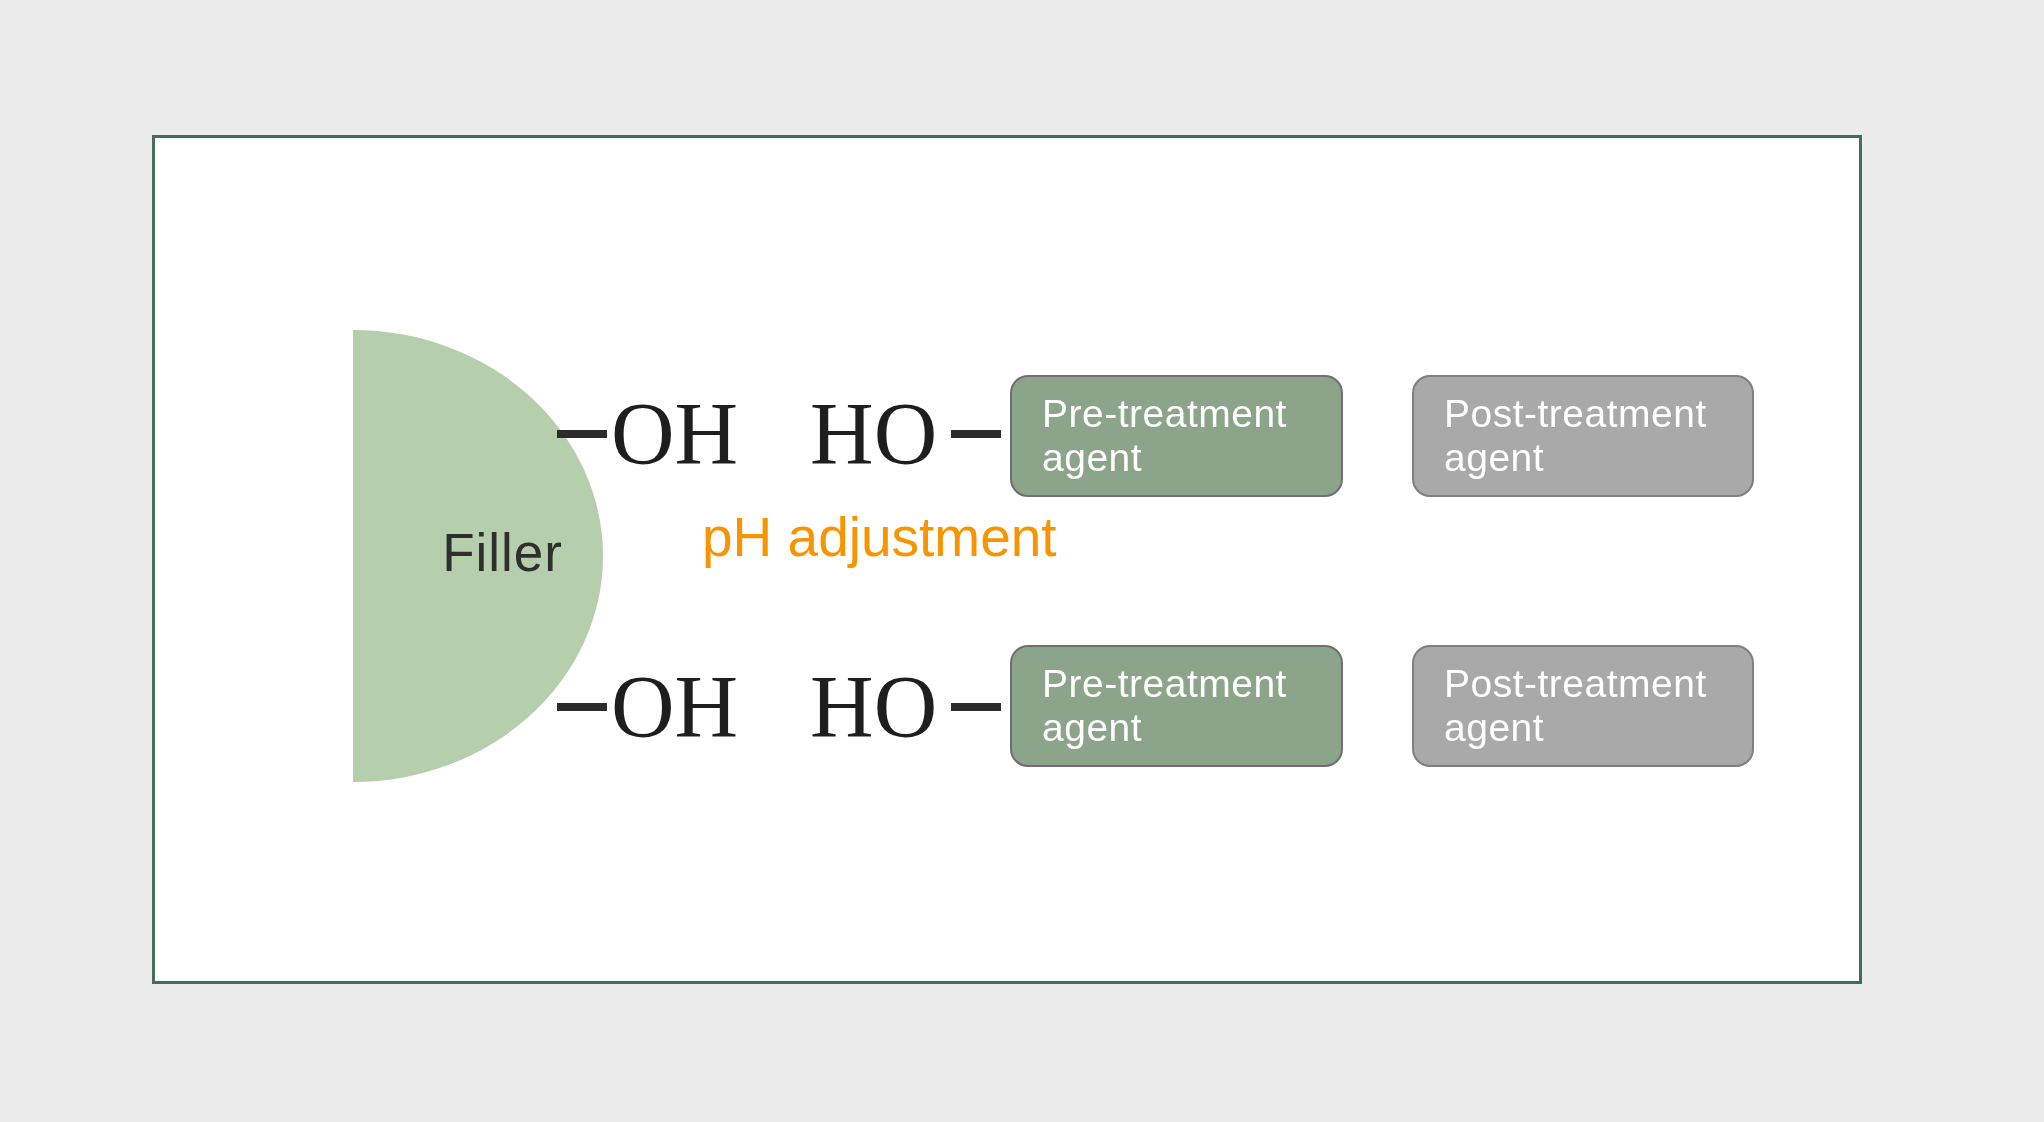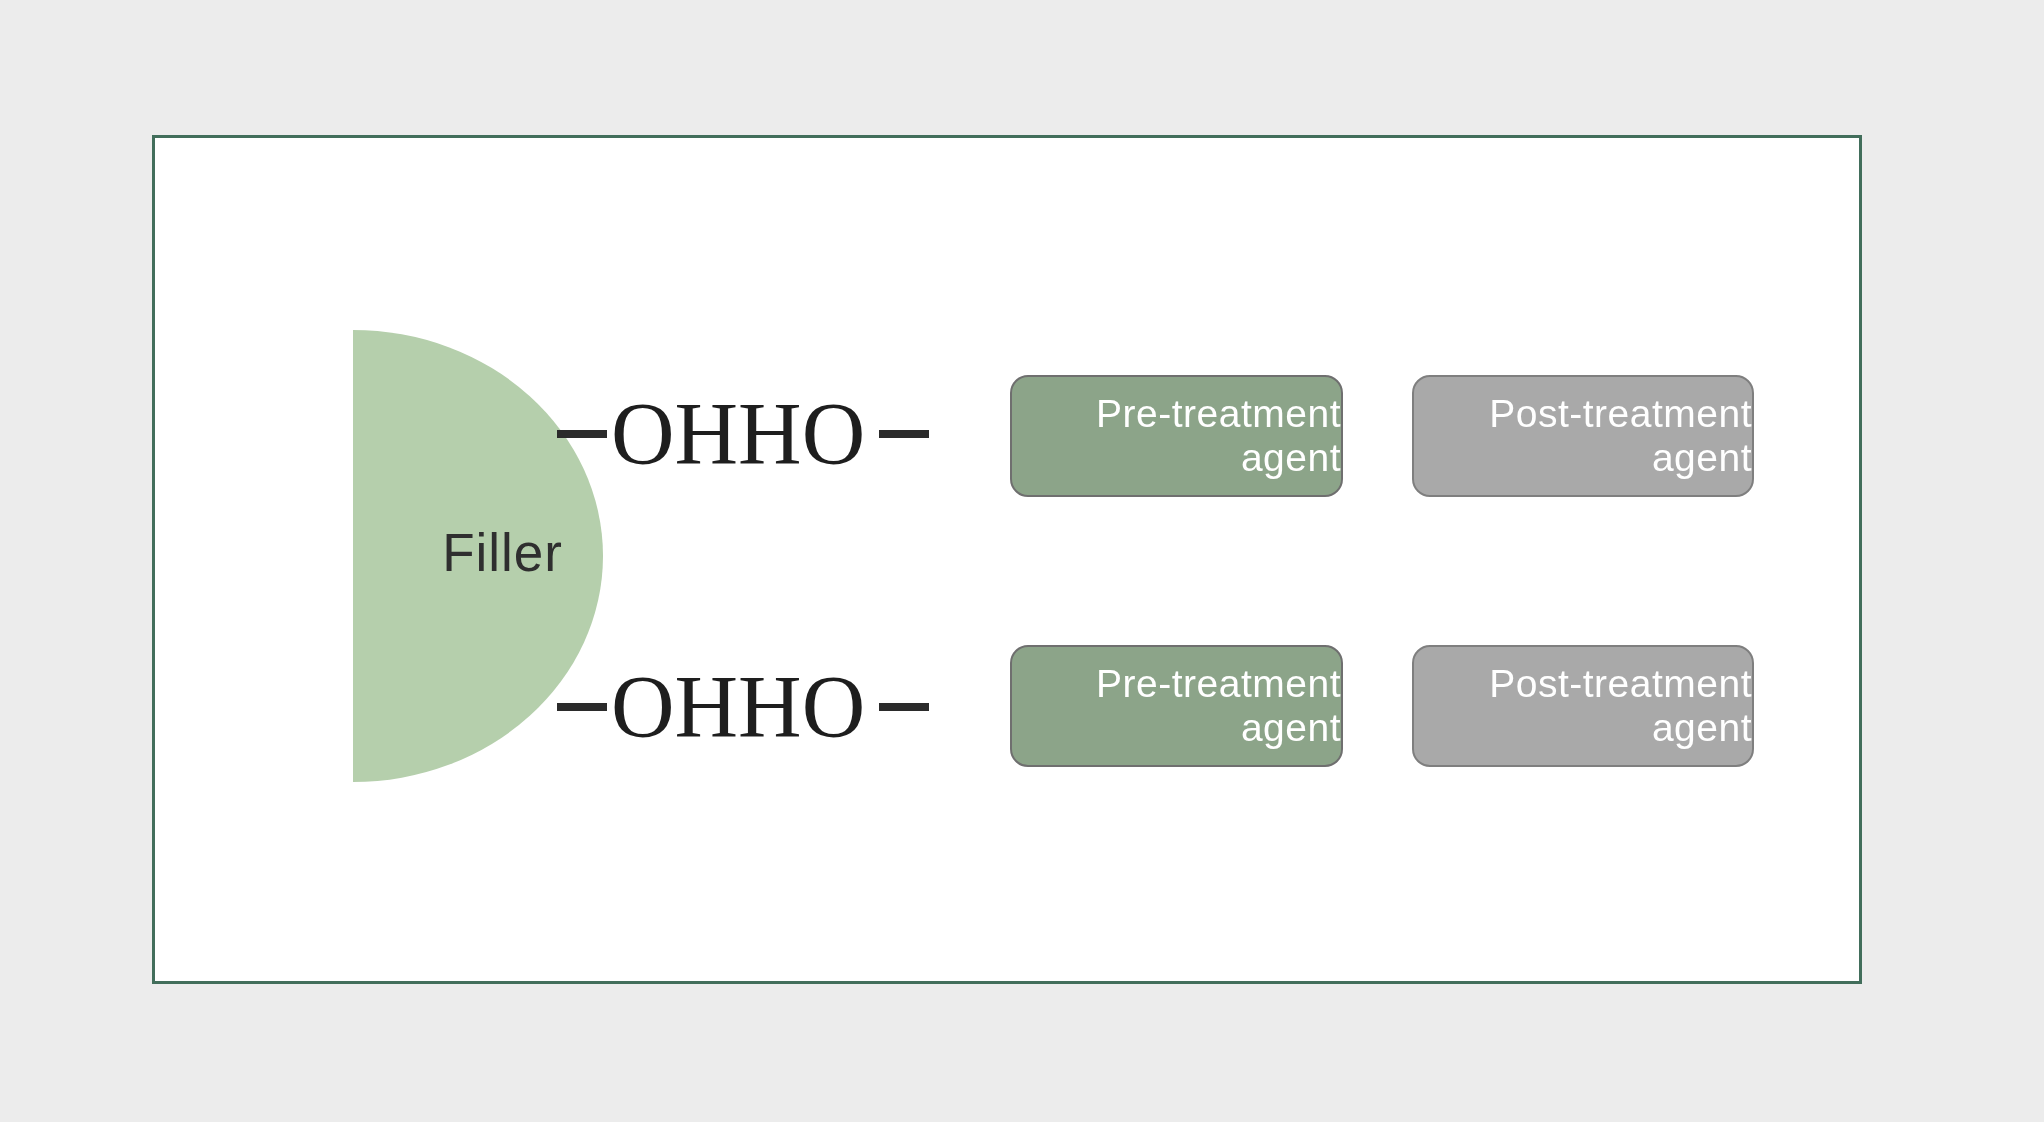--- a/index.html
+++ b/index.html
@@ -42,41 +42,41 @@
   .bond-line{
     width:50px;height:8px;background:#2b2b2b;flex:0 0 auto;
   }
   .hydroxyl{
     font-family:"Liberation Serif",serif;
     font-size:88px;line-height:100px;
     color:#1e1e1e;
     white-space:nowrap;
   }
   .hydroxyl.left{margin-left:4px;}
-  .hydroxyl.right{margin-right:14px;}
+  .hydroxyl.right{margin-left:72px;margin-right:14px;}
   
   .process-annotation{
     position:absolute;left:547px;top:368px;
     font-size:55px;line-height:63px;
     color:#f79400;
     white-space:nowrap;
   }
   
   .agent-box{
     position:absolute;
     width:333px;height:122px;
     box-sizing:border-box;
     border-radius:18px;
     display:flex;flex-direction:column;justify-content:center;
     padding-left:30px;
     color:#ffffff;
     font-size:39px;line-height:44px;
     letter-spacing:0.5px;
   }
-  .agent-box div{white-space:nowrap;text-align:right;}
+  .agent-box div{white-space:nowrap;}
   .agent-box.pre{
     left:855px;
     background:#8ca489;
     border:2px solid #6f6f6f;
   }
   .agent-box.post{
     left:1257px;width:342px;
     background:#a9a9a9;
     border:2px solid #7f7f7f;
   }
@@ -99,20 +99,21 @@
   </div>
 
   <div class="bond-row row2">
     <div class="bond-line"></div>
     <span class="hydroxyl left">OH</span>
     <span class="hydroxyl right">HO</span>
     <div class="bond-line"></div>
   </div>
 
   <div class="process-annotation">
+    <div>pH adjustment</div>
   </div>
 
   <div class="agent-box pre top">
     <div>Pre-treatment</div>
     <div>agent</div>
   </div>
   <div class="agent-box post top">
     <div>Post-treatment</div>
     <div>agent</div>
   </div>

